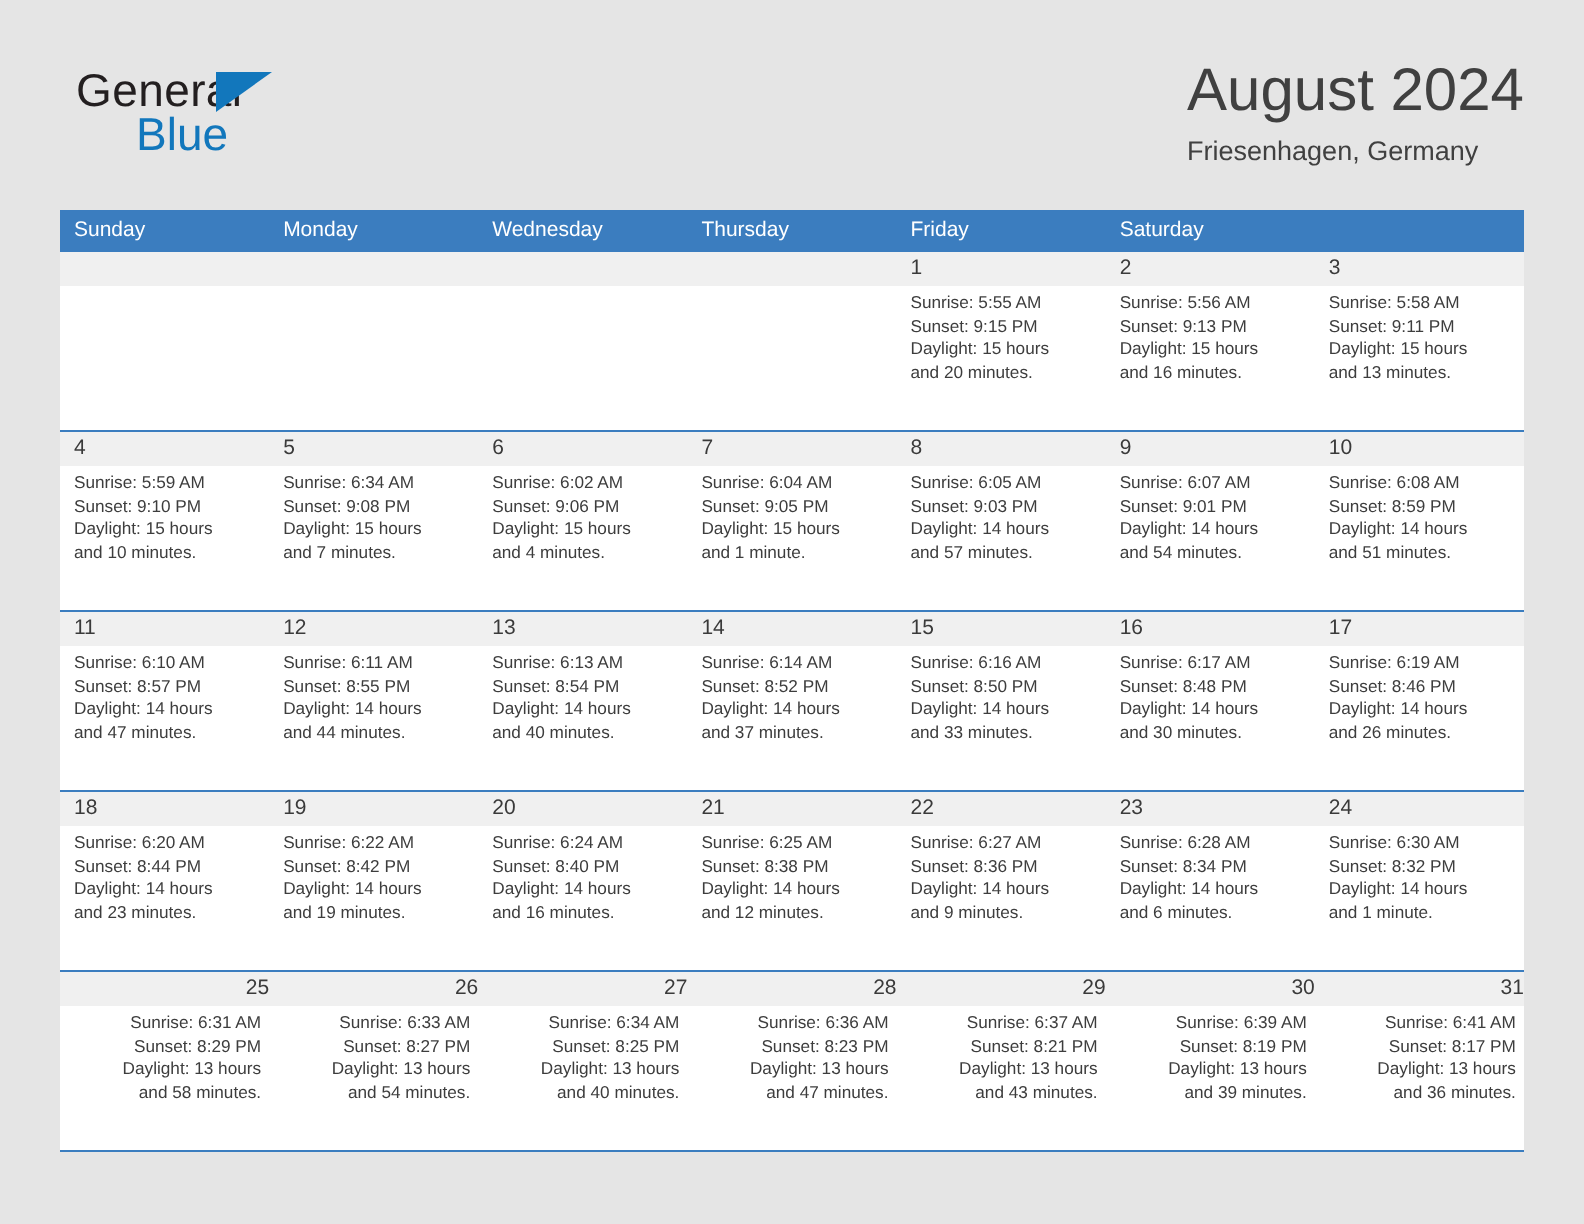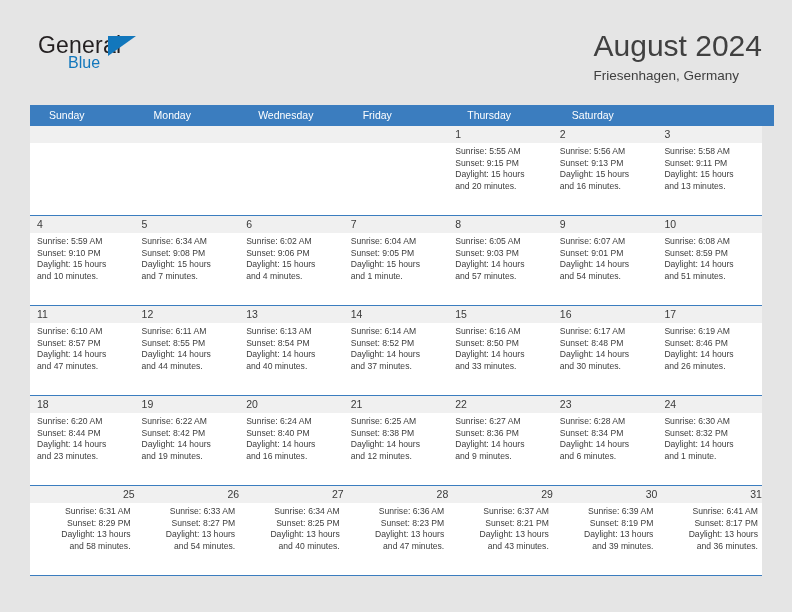--- a/index.html
+++ b/index.html
@@ -51,21 +51,21 @@
     top: 4px;
     width: 0;
     height: 0;
     border-left: 28px solid #1277bc;
     border-bottom: 20px solid transparent;
   }
   .brand-blue {
     position: absolute;
     left: 30px;
     top: 22px;
-    font-size: 16px;
+    font-size: 23px;
     color: #1277bc;
     font-family: "Liberation Sans", sans-serif;
     text-align: right;
   }
 
   .title-block {
     position: absolute;
     right: 0;
     top: 0;
   }
@@ -88,21 +88,20 @@
     position: absolute;
     left: 30px;
     top: 105px;
     width: 732px;
   }
   .weekdays {
     display: flex;
     width: 732px;
     background: #3b7dbf;
     height: 21px;
-    padding-left: 12px;
   }
   .weekday {
     flex: 0 0 104.571px;
     width: 104.571px;
     color: #ffffff;
     font-size: 10.5px;
     line-height: 21px;
     padding-left: 7px;
     box-sizing: border-box;
     white-space: nowrap;
@@ -161,22 +160,22 @@
       <div class="cal-subtitle">Friesenhagen, Germany</div>
     </div>
 
   </div>
 
   <div class="calendar">
     <div class="weekdays">
         <div class="weekday">Sunday</div>
         <div class="weekday">Monday</div>
         <div class="weekday">Wednesday</div>
+        <div class="weekday">Thursday</div>
         <div class="weekday">Friday</div>
-        <div class="weekday">Thursday</div>
         <div class="weekday">Saturday</div>
       </div>
     <div id="weeks-container">
         <div class="week">
           <div class="day empty">
             <div class="datestrip"></div>
             <div class="details"></div>
           </div>
           <div class="day empty">
             <div class="datestrip"></div>

